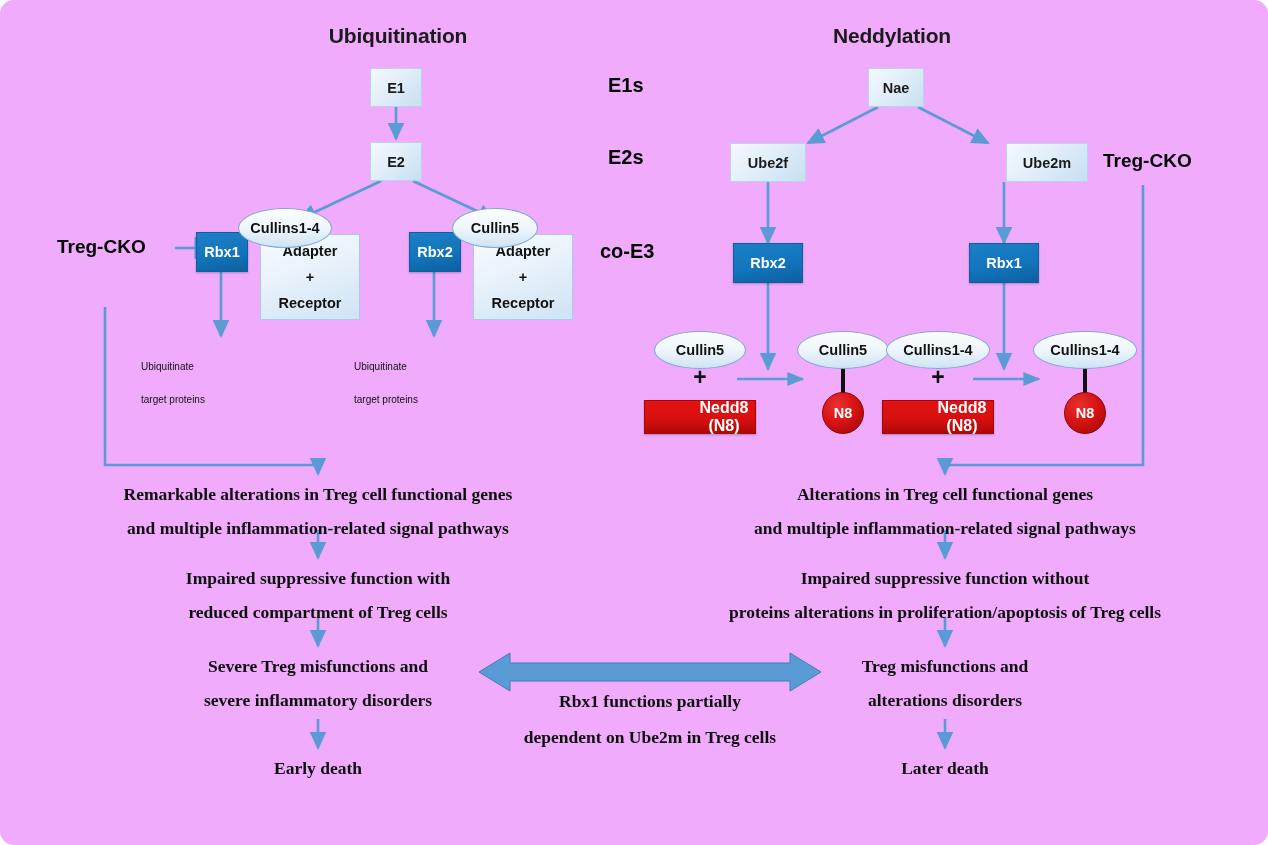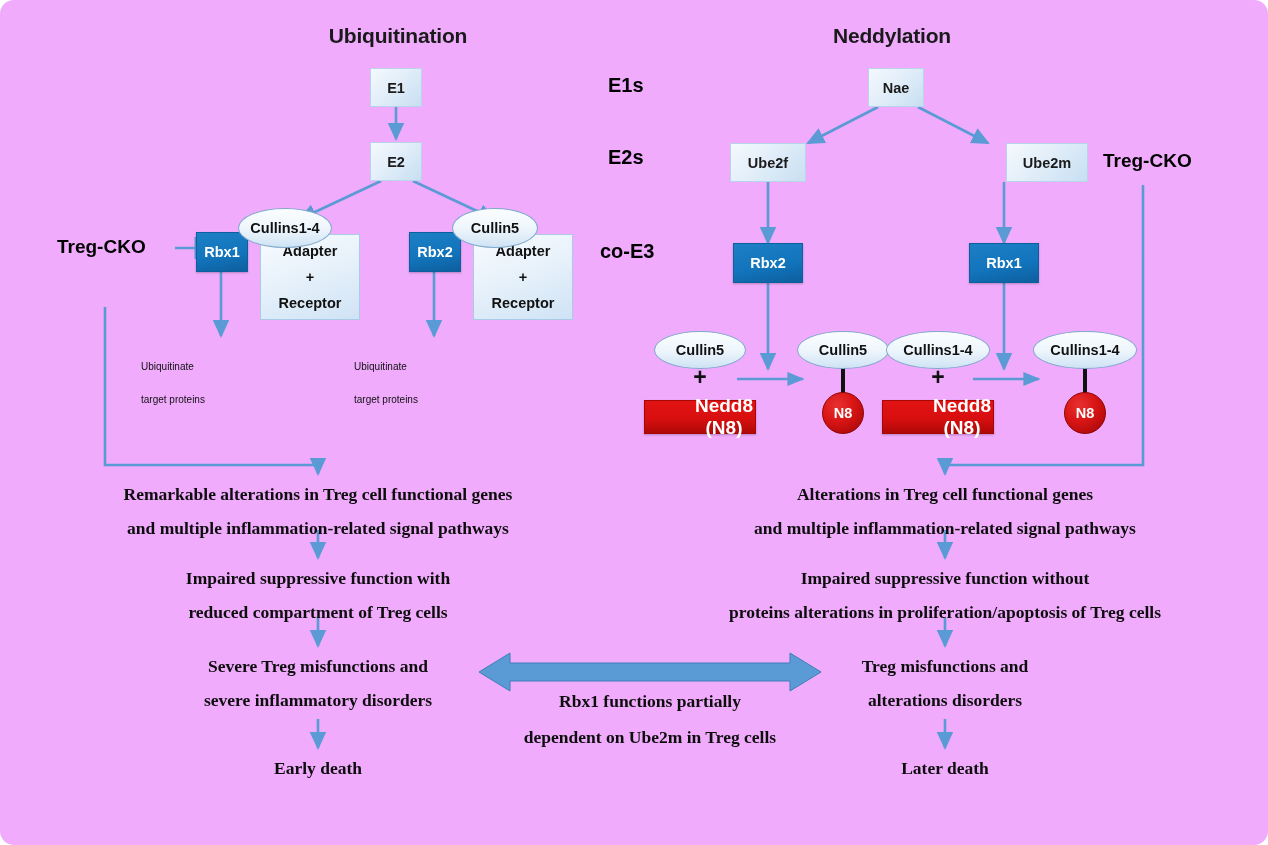--- a/index.html
+++ b/index.html
@@ -106,21 +106,21 @@
     font-weight:bold;
     font-size:14.5px;
     box-shadow:0 1px 2px rgba(0,0,0,0.25);
   }
   .redbox{
     background:linear-gradient(180deg,#e21212 0%,#d80f0f 55%,#b00808 100%);
     border:1px solid #a50707;
     color:#ffffff;
     font-family:"Liberation Sans", sans-serif;
     font-weight:bold;
-    font-size:19px;
+    font-size:16px;
     box-shadow:0 1px 2px rgba(0,0,0,0.25);
     padding-left:48px;
   }
   .ellipse{
     border-radius:50%;
     background:linear-gradient(180deg,#fbfdfe 0%,#eef6fc 50%,#cfe3f4 100%);
     border:1px solid #7fa9cc;
     color:#111111;
     font-family:"Liberation Sans", sans-serif;
     font-weight:bold;

